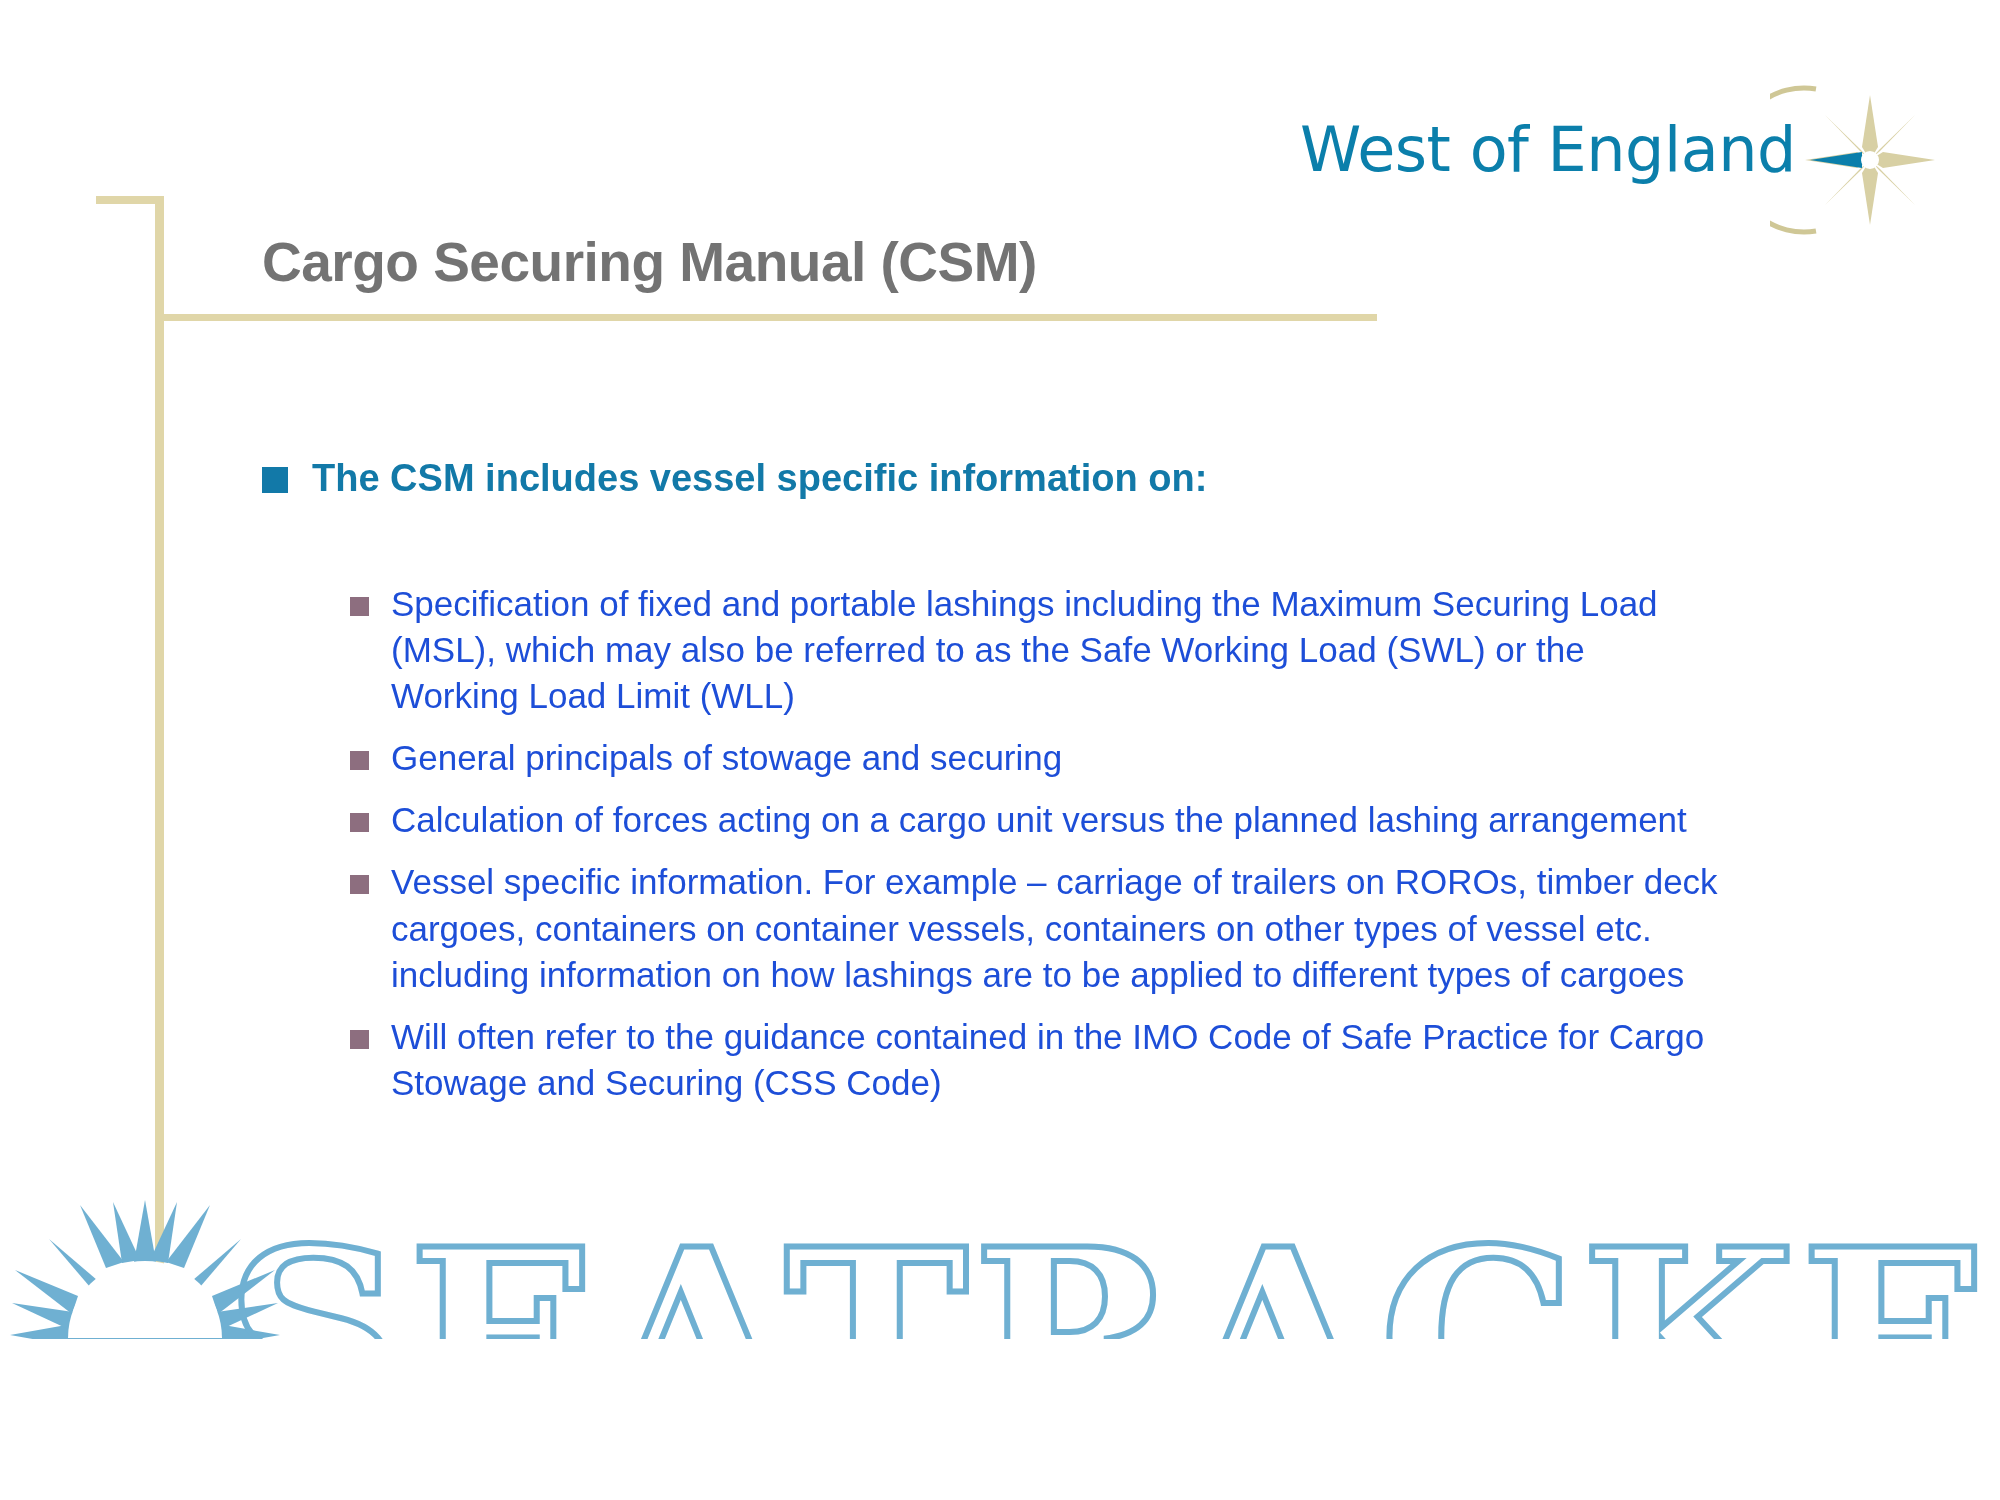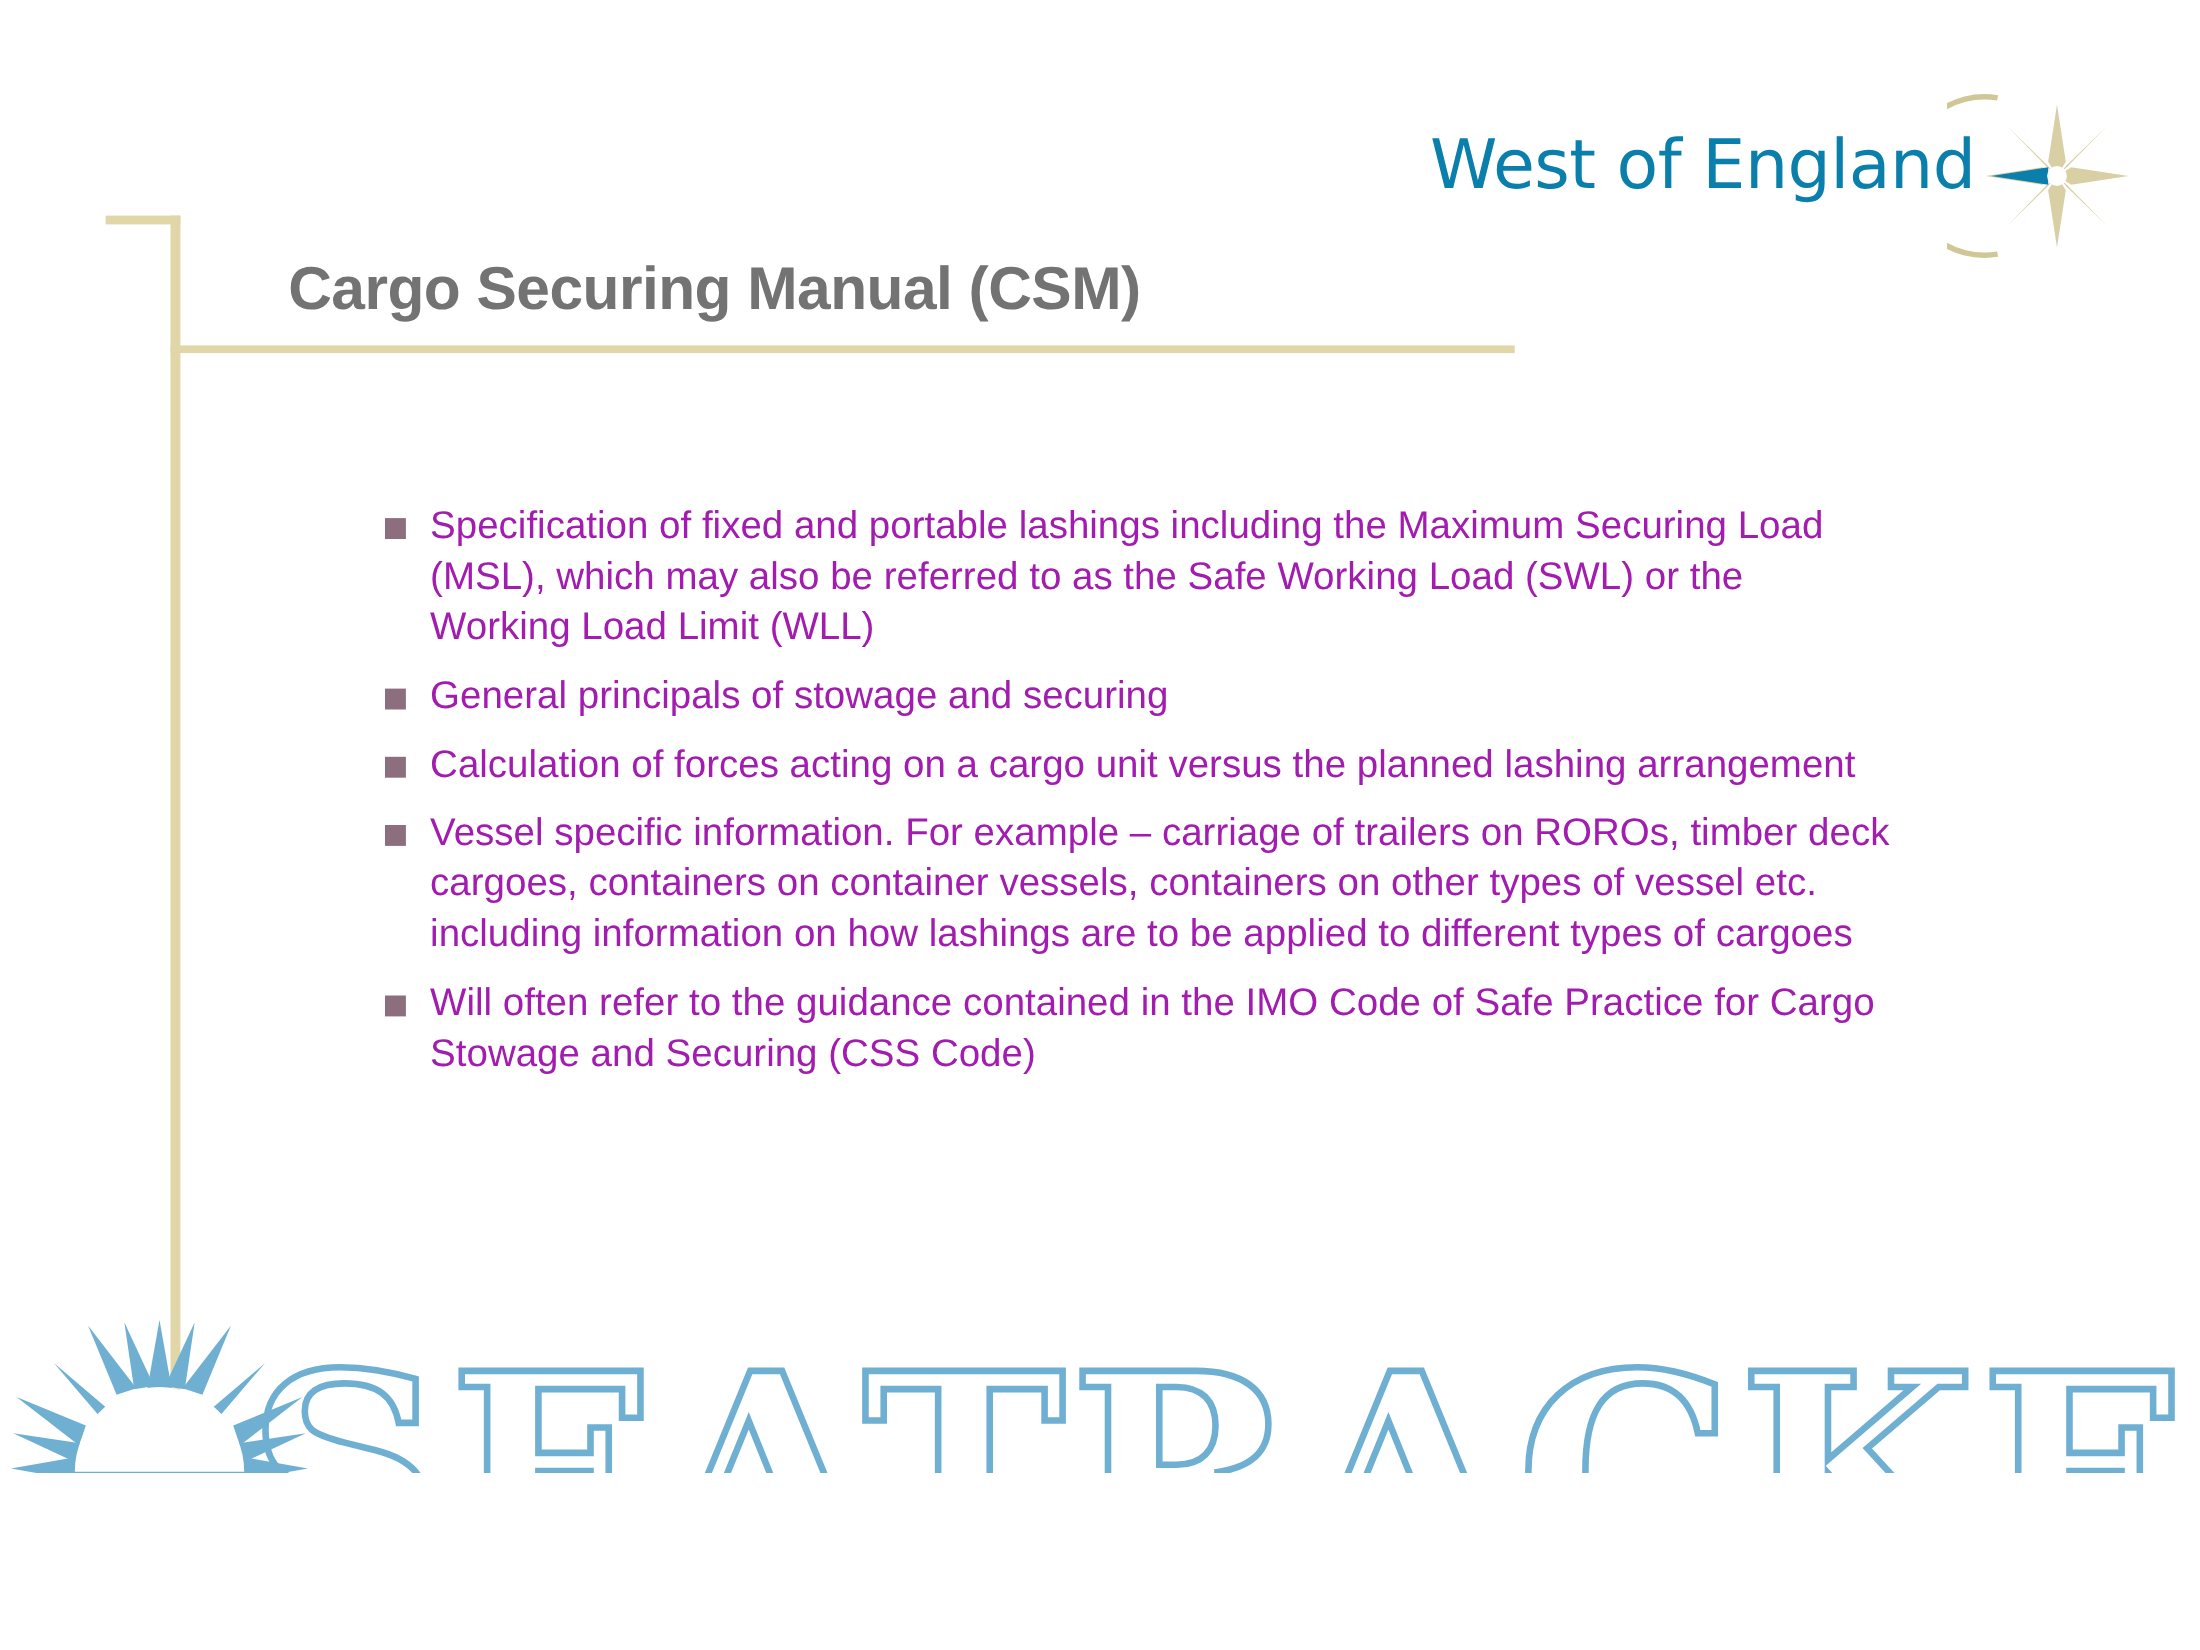--- a/index.html
+++ b/index.html
@@ -133,21 +133,21 @@
   }
   .sub-marker {
     width: 19px;
     height: 19px;
     background: #8d6e7f;
     flex: 0 0 auto;
     margin-top: 16px;
   }
   .sub-text {
     font-size: 35px;
-    color: #a21caf;
+    color: #1d4ed8;
     line-height: 1.32;
     max-width: 1360px;
   }
 
   
   .watermark {
     position: absolute;
     left: 0;
     top: 1185px;
     width: 2000px;
@@ -199,20 +199,24 @@
 
   <div class="frame-h-top"></div>
   <div class="frame-v"></div>
   <div class="frame-h-title"></div>
   <div class="frame-h-bottom"></div>
 
   <div class="title">Cargo Securing Manual (CSM)</div>
 
   <div class="body-area">
 
+    <div class="lead-bullet">
+      <span class="lead-marker"></span>
+      <span class="lead-text">The CSM includes vessel specific information on:</span>
+    </div>
 
     <ul class="sub-list">
       <li class="sub-item">
         <span class="sub-marker"></span>
         <span class="sub-text">Specification of fixed and portable lashings including the Maximum Securing Load (MSL), which may also be referred to as the Safe Working Load (SWL) or the Working Load Limit (WLL)</span>
       </li>
       <li class="sub-item">
         <span class="sub-marker"></span>
         <span class="sub-text">General principals of stowage and securing</span>
       </li>

